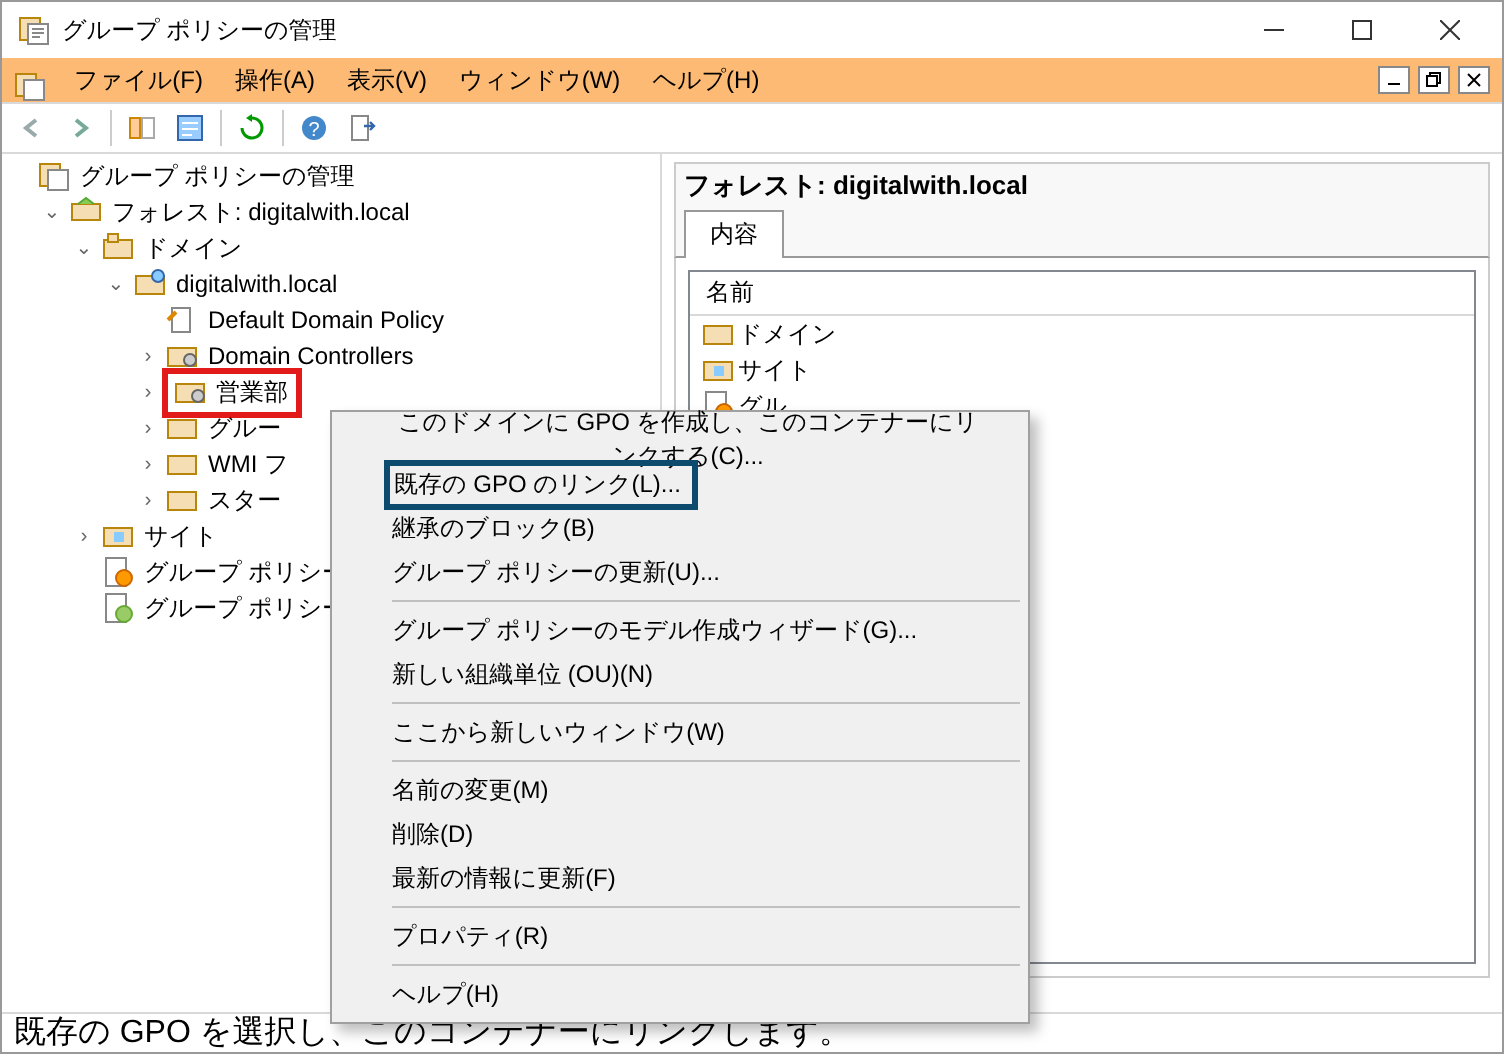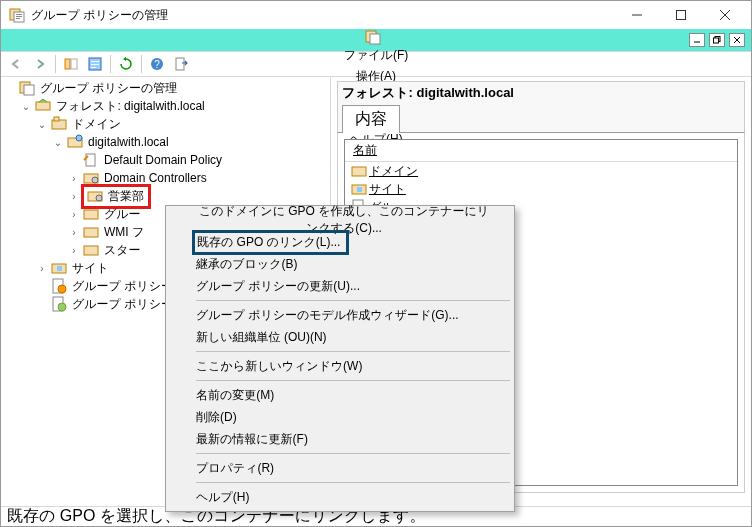--- a/index.html
+++ b/index.html
@@ -45,24 +45,23 @@
   }
   .mdi-controls .sbtn {
     width: 16px; height: 14px; border: 1px solid #888; background: #fff;
     display: flex; align-items: center; justify-content: center;
   }
 
   
   .menubar {
     height: 22px;
     display: flex;
-    align-items: center;
+    align-items: flex-end;
     padding: 0 6px;
-    background: #5eead4;
-    flex-direction: column;
+    background: #fdba74;
   }
   .menubar .menuicon { width: 16px; height: 16px; margin-right: 6px; }
   .menubar .menuitem { padding: 2px 8px; }
 
   
   .toolbar {
     height: 26px;
     border-top: 1px solid #d9d9d9;
     border-bottom: 1px solid #d9d9d9;
     display: flex;
@@ -145,28 +144,27 @@
     border-left: 1px solid #ccc;
     border-right: 1px solid #ccc;
   }
   .tab {
     padding: 3px 12px;
     border: 1px solid #999;
     border-bottom: none;
     background: #fff;
     position: relative;
     top: 1px;
-    font-size: 16px;
+    font-size: 12px;
   }
   .listarea {
     border: 1px solid #ccc;
     border-top: none;
     padding: 6px;
     height: 360px;
-    text-decoration: underline;
   }
   .listinner {
     border: 1px solid #828790;
     height: 100%;
   }
   .listheader {
     height: 22px;
     display: flex;
     align-items: center;
     padding: 0 8px;

